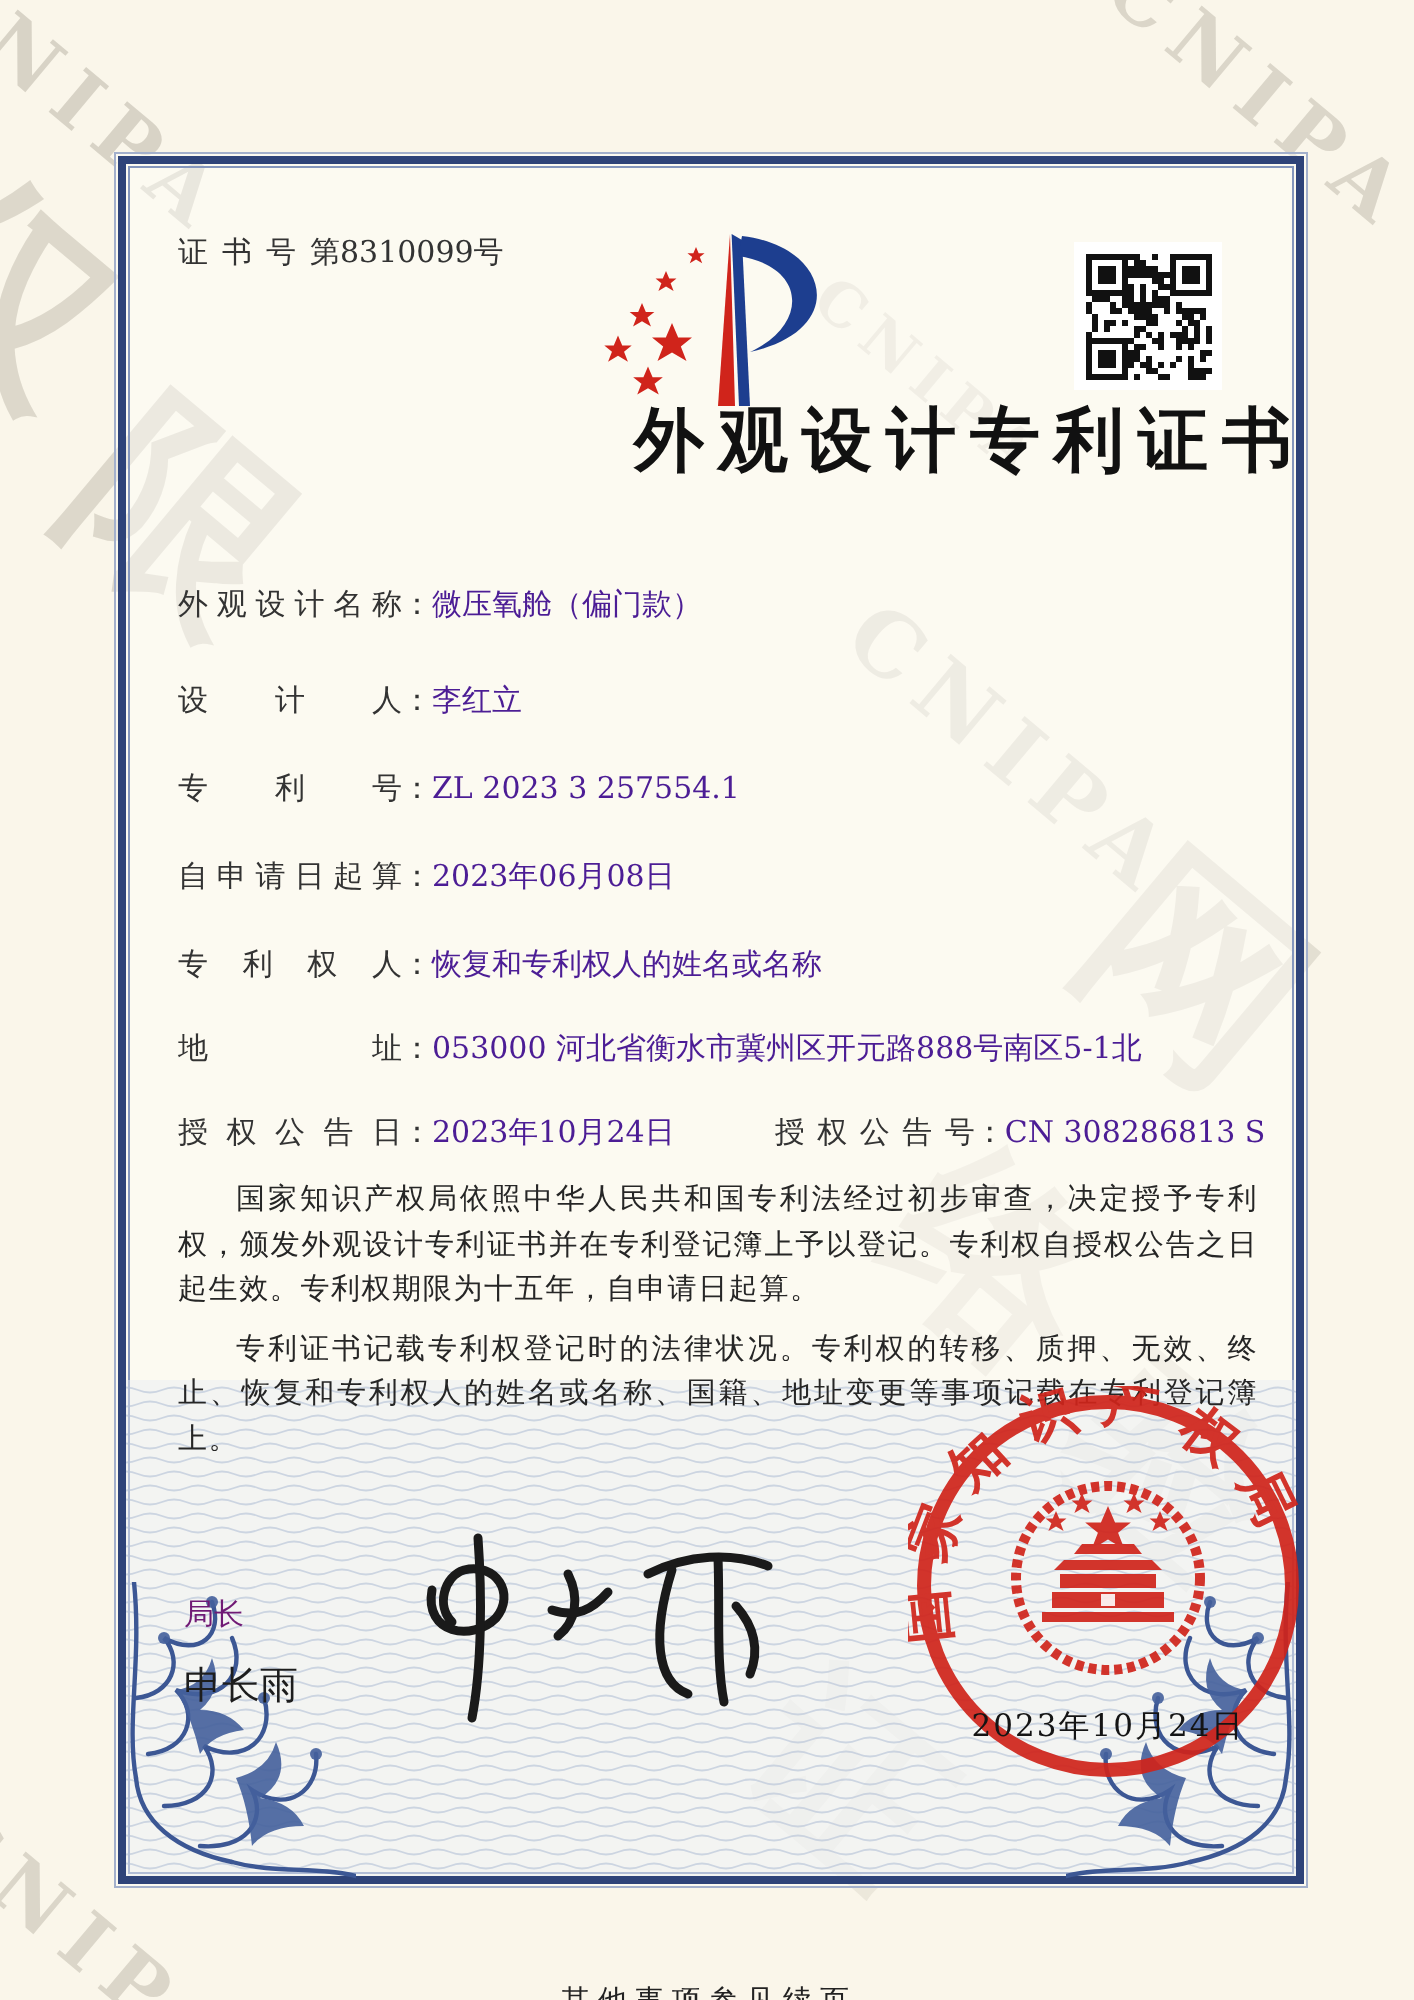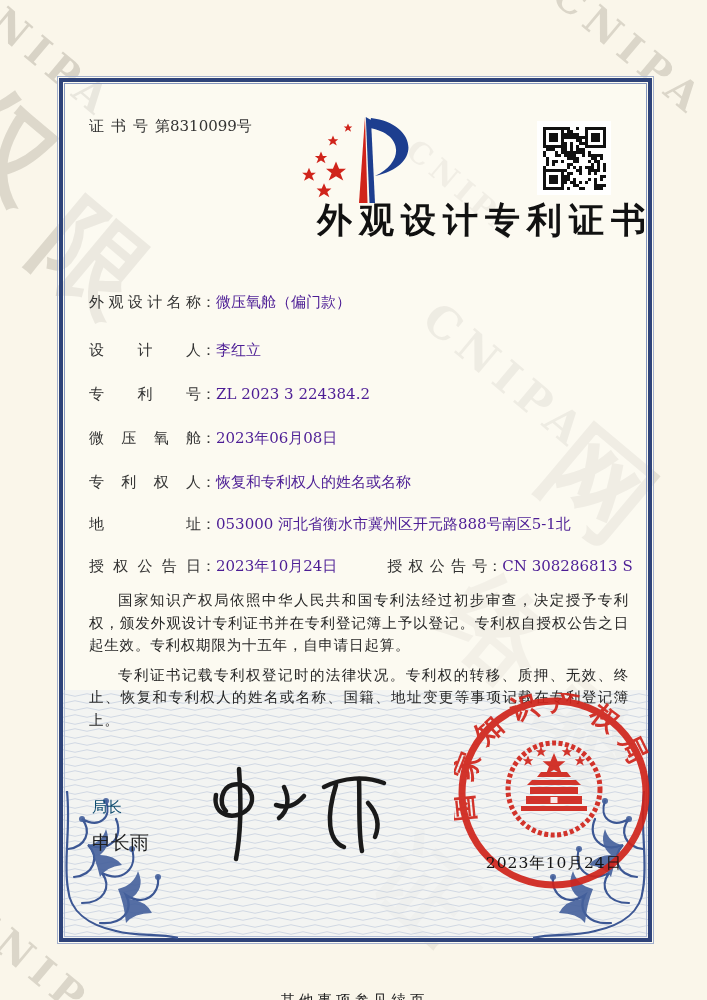--- a/index.html
+++ b/index.html
@@ -36,21 +36,21 @@
           vertical-align:bottom;}
   .flabel.short{width:100px;margin-left:20px;}
   .fvalue{color:#4c1d95;}
   .pair2{margin-left:30px;}
   
   .paras{position:absolute;left:31px;top:512px;width:540px;font-size:14.5px;
          line-height:22.5px;letter-spacing:0.8px;color:#262626;}
   .paras p{margin:0 0 7px 0;text-indent:2em;text-align:justify;}
   
   .sig-title{position:absolute;left:34px;top:721px;font-size:15px;
-             font-family:"Liberation Sans","DejaVu Sans",sans-serif;color:#0c4a6e;}
+             font-family:"Liberation Sans","DejaVu Sans",sans-serif;color:#701a75;}
   .sig-name{position:absolute;left:34px;top:753px;font-size:19px;
             font-family:"Liberation Sans","DejaVu Sans",sans-serif;color:#1d1d1d;}
   .sig-hand{position:absolute;left:138px;top:686px;}
   .seal{position:absolute;left:396px;top:616px;}
   .seal-date{position:absolute;left:396px;top:776px;width:200px;text-align:center;
              font-size:15.5px;color:#141414;letter-spacing:1px;}
   .page-num{position:absolute;left:0;top:832px;width:100%;text-align:center;
             font-size:13px;color:#222;}
   .footer-note{position:absolute;z-index:2;left:57px;top:946px;width:595px;text-align:center;
                font-size:14.5px;letter-spacing:4px;color:#222;margin-top:45px;}
@@ -415,24 +415,24 @@
 
   <div class="title">外观设计专利证书</div>
 
   <div class="frow" style="top:216px">
     <span class="flabel">外观设计名称</span><span>：</span><span class="fvalue">微压氧舱（偏门款）</span>
   </div>
   <div class="frow" style="top:264px">
     <span class="flabel">设计人</span><span>：</span><span class="fvalue">李红立</span>
   </div>
   <div class="frow" style="top:308px">
-    <span class="flabel">专利号</span><span>：</span><span class="fvalue">ZL 2023 3 224384.2</span>
+    <span class="flabel">专利号</span><span>：</span><span class="fvalue">ZL 2023 3 257554.1</span>
   </div>
   <div class="frow" style="top:352px">
-    <span class="flabel">微压氧舱</span><span>：</span><span class="fvalue">2023年06月08日</span>
+    <span class="flabel">自申请日起算</span><span>：</span><span class="fvalue">2023年06月08日</span>
   </div>
   <div class="frow" style="top:396px">
     <span class="flabel">专利权人</span><span>：</span><span class="fvalue">恢复和专利权人的姓名或名称</span>
   </div>
   <div class="frow" style="top:438px">
     <span class="flabel">地址</span><span>：</span><span class="fvalue">053000 河北省衡水市冀州区开元路888号南区5-1北</span>
   </div>
   <div class="frow" style="top:480px">
     <span class="flabel">授权公告日</span><span>：</span><span class="fvalue">2023年10月24日</span><span class="pair2"><span class="flabel short">授权公告号</span><span>：</span><span class="fvalue">CN 308286813 S</span></span>
   </div>

